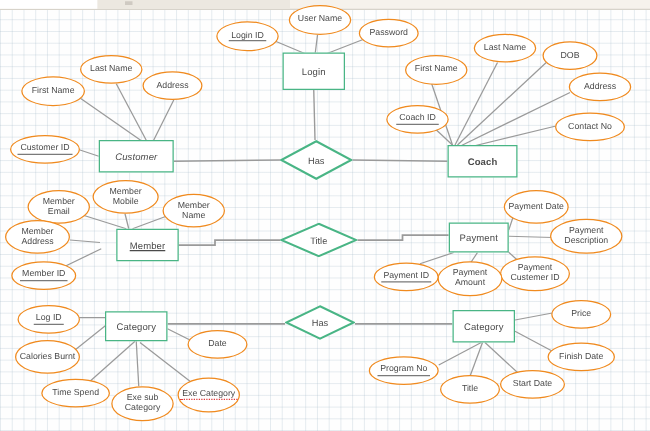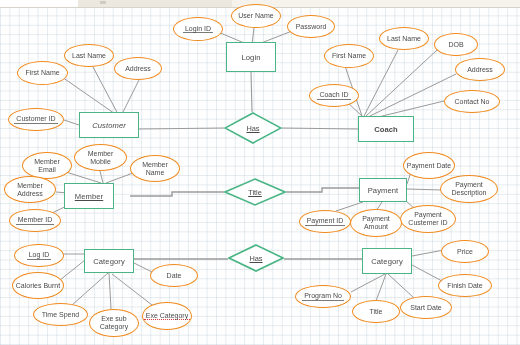--- a/index.html
+++ b/index.html
@@ -59,21 +59,21 @@
   .pk span{
     border-bottom:1px solid #7a7a7a;
     padding-bottom:0px;
   }
   .spell span{
     border-bottom:1.5px dotted #e03a3a;
   }
   
   .rel{
     display:flex;align-items:center;justify-content:center;
-    font-size:7.4px;color:#4a4a4a;text-decoration:underline;
+    font-size:7.4px;color:#4a4a4a;
   }
   .rel .dia{
     position:absolute;left:0;top:0;width:100%;height:100%;
   }
   .rel .lbl{position:relative;z-index:2;}
 </style>
 </head>
 <body>
 
 <div id="canvas">
@@ -249,21 +249,21 @@
       </div>
       <div class="node entity" style="left: 226px; top: 42px; width: 50px; height: 30px;">
         <span>Login</span>
       </div>
       <div class="node entity" style="left: 79px; top: 112px; width: 60px; height: 26px; font-style: italic;">
         <span>Customer</span>
       </div>
       <div class="node entity" style="left: 358px; top: 116px; width: 56px; height: 26px; font-weight: bold;">
         <span>Coach</span>
       </div>
-      <div class="node entity" style="left: 64px; top: 183px; width: 50px; height: 26px; text-decoration: underline;">
+      <div class="node entity" style="left: 93px; top: 183px; width: 50px; height: 26px; text-decoration: underline;">
         <span>Member</span>
       </div>
       <div class="node entity" style="left: 359px; top: 178px; width: 48px; height: 24px;">
         <span>Payment</span>
       </div>
       <div class="node entity" style="left: 84px; top: 249px; width: 50px; height: 24px;">
         <span>Category</span>
       </div>
       <div class="node entity" style="left: 362px; top: 248px; width: 50px; height: 26px;">
         <span>Category</span>

